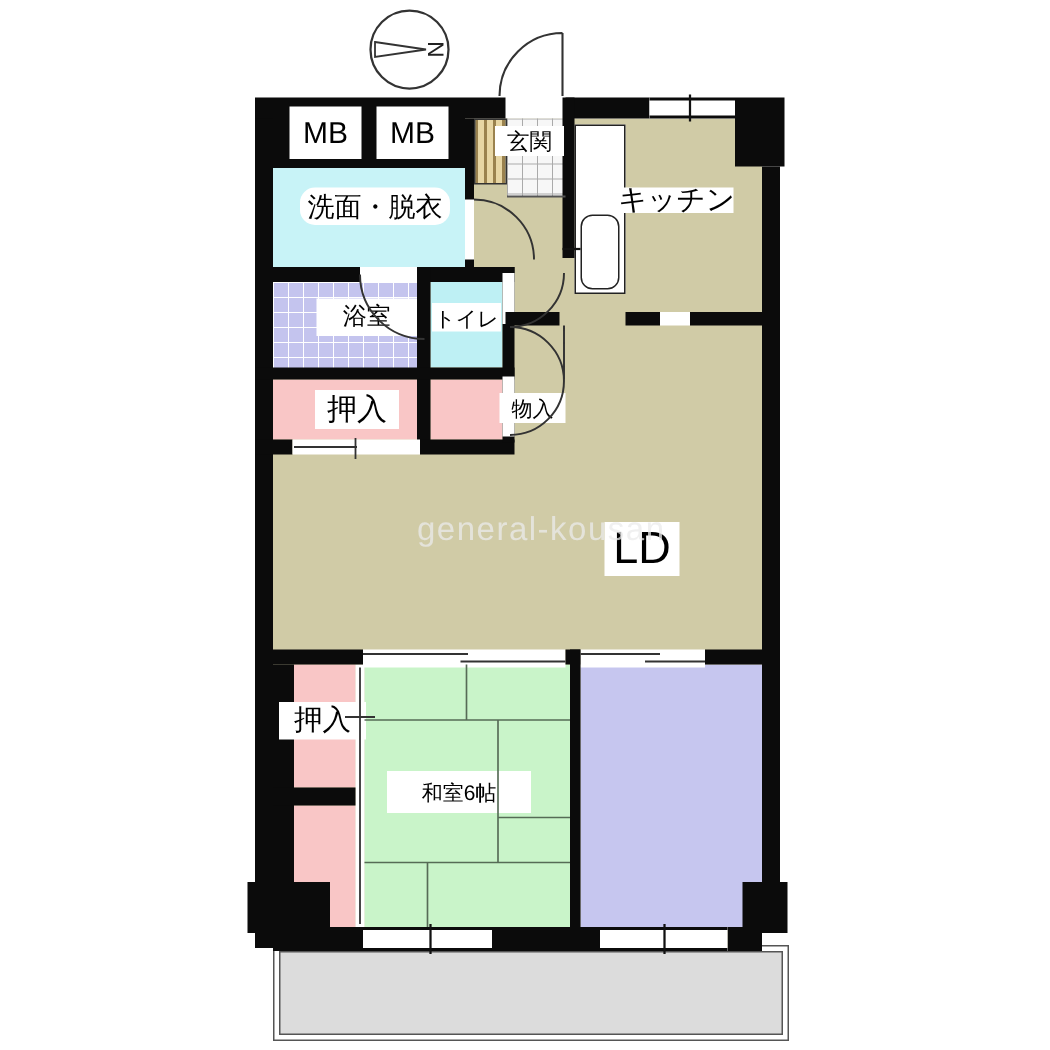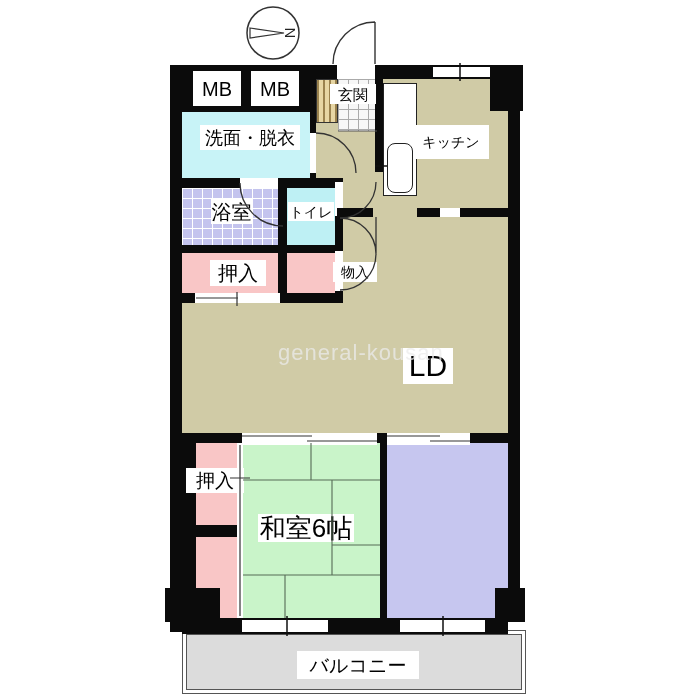--- a/index.html
+++ b/index.html
@@ -101,30 +101,29 @@
   <div class="slideband" style="left:387px;top:433px;width:83px;height:12px;"></div>
   <div class="wall" style="left:470px;top:433px;width:38px;height:10px;"></div>
   <div class="wall" style="left:380px;top:433px;width:7px;height:185px;"></div>
   <div class="wall" style="left:182px;top:443px;width:14px;height:175px;"></div>
   <div class="wall" style="left:182px;top:525px;width:55px;height:12px;"></div>
 
   <div class="lbl" style="left:193px;top:71px;width:48px;height:35px;font-size:20px;">MB</div>
   <div class="lbl" style="left:251px;top:71px;width:48px;height:35px;font-size:20px;">MB</div>
 
   <div class="lbl" style="left:330px;top:84px;width:46px;height:20px;font-size:15px;">玄関</div>
-  <div class="lbl" style="left:413px;top:125px;width:76px;height:34px;font-size:14px;">キッチン</div>
-  <div class="lbl" style="left:200px;top:125px;width:100px;height:25px;font-size:18px;">洗面・脱衣</div>
-  <div class="lbl" style="left:211px;top:199px;width:41px;height:25px;font-size:20px;text-align:right;">浴室</div>
+  <div class="lbl" style="left:413px;top:125px;width:76px;height:17px;font-size:19px;">キッチン</div>
+  <div class="lbl" style="left:200px;top:125px;width:100px;height:25px;font-size:18px;border-radius:10px;">洗面・脱衣</div>
+  <div class="lbl" style="left:211px;top:199px;width:67px;height:25px;font-size:16px;text-align:right;">浴室</div>
   <div class="lbl" style="left:288px;top:202px;width:46px;height:19px;font-size:14px;">トイレ</div>
   <div class="lbl" style="left:210px;top:260px;width:56px;height:26px;font-size:20px;">押入</div>
   <div class="lbl" style="left:289px;top:262px;width:44px;height:20px;font-size:14px;margin-left:44px;">物入</div>
   <div class="lbl" style="left:403px;top:348px;width:50px;height:36px;font-size:30px;">LD</div>
   <div class="lbl" style="left:186px;top:468px;width:58px;height:25px;font-size:19px;">押入</div>
-  <div class="lbl" style="left:258px;top:514px;width:96px;height:28px;font-size:26px;">和室6帖</div>
-  <div class="lbl" style="left:297px;top:651px;width:122px;height:28px;font-size:19px;background:#fff;">バルコニー</div>
+  <div class="lbl" style="left:258px;top:514px;width:96px;height:28px;font-size:14px;">和室6帖</div>
 
   <div class="watermark" style="left:278px;top:340px;">general-kousan</div>
 
   <svg class="overlay" width="700" height="700" viewBox="0 0 700 700">
 
     <path d="M 375,22 L 375,64 M 375,22 A 42,42 0 0 0 333,64" fill="none" stroke="#333" stroke-width="1.4"></path>
 
     <path d="M 316,133 A 40,40 0 0 1 356,173" fill="none" stroke="#333" stroke-width="1.3"></path>
 
     <path d="M 240,183 A 43,43 0 0 0 283,226" fill="none" stroke="#333" stroke-width="1.3"></path>

